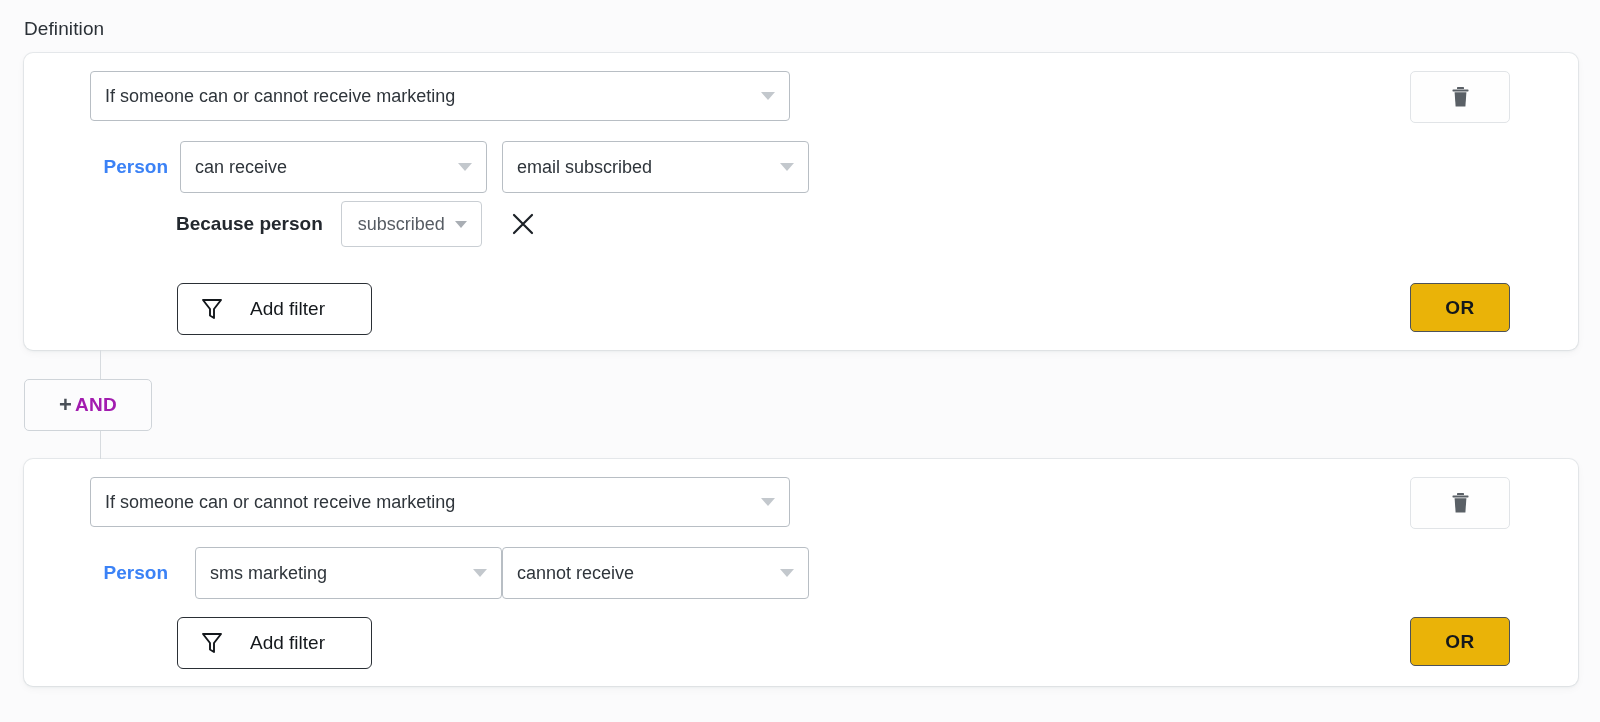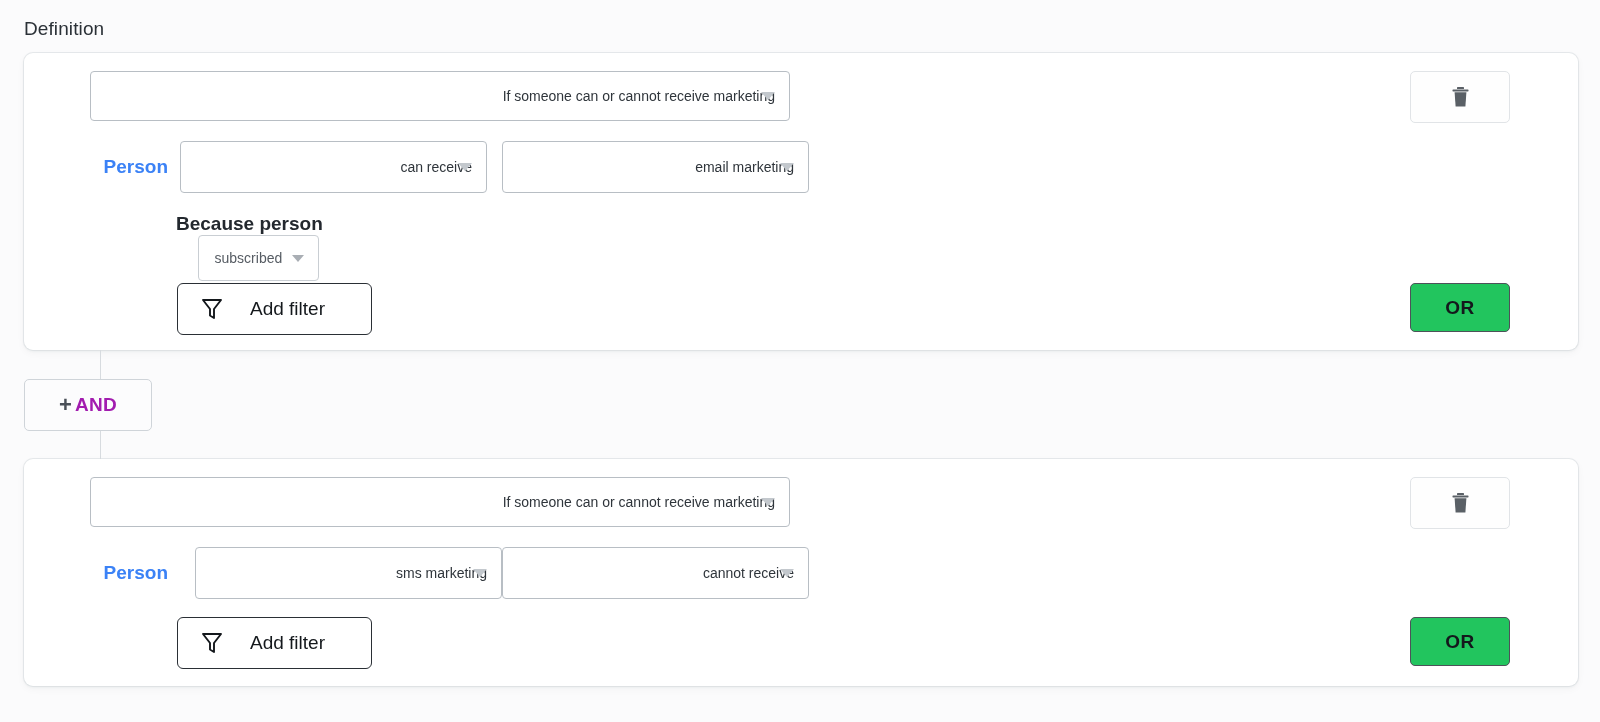--- a/index.html
+++ b/index.html
@@ -87,25 +87,24 @@
 
   
   .select {
     position: relative;
     display: inline-flex;
     align-items: center;
     background: #ffffff;
     border: 1px solid #b8bec4;
     border-radius: 4px;
     cursor: pointer;
-    font-size: 14px;
+    font-size: 18px;
     color: #2f353b;
     padding: 0 14px;
     user-select: none;
-    justify-content: flex-end;
   }
   .select .caret {
     position: absolute;
     right: 14px;
     width: 0; height: 0;
     border-left: 7px solid transparent;
     border-right: 7px solid transparent;
     border-top: 8px solid #c3c8cd;
   }
 
@@ -142,21 +141,21 @@
   .select-op  { width: 307px; height: 52px; }
   .select-obj { width: 307px; height: 52px; margin-left: 15px; }
 
   
   .because-row {
     position: absolute;
     left: 152px;
     display: flex;
     align-items: center;
   }
-  .card-1 .because-row { top: 160px; flex-direction: column; }
+  .card-1 .because-row { top: 148px; }
 
   .because-label {
     font-size: 19px;
     font-weight: bold;
     color: #23282e;
     white-space: nowrap;
     margin-right: 18px;
   }
   .select-reason {
     height: 46px;
@@ -220,21 +219,21 @@
     justify-content: center;
     cursor: pointer;
   }
 
   
   .or-btn {
     position: absolute;
     right: 68px;
     width: 100px;
     height: 49px;
-    background: #22c55e;
+    background: #eab308;
     border: 1px solid #4d5259;
     border-radius: 5px;
     display: flex;
     align-items: center;
     justify-content: center;
     cursor: pointer;
   }
   .card-1 .or-btn { top: 230px; }
   .card-2 .or-btn { top: 158px; }
   .or-label {
@@ -260,21 +259,21 @@
       <span class="caret"></span>
     </div>
 
     <div class="person-row">
       <span class="person-label">Person</span>
       <span class="select select-op">
         <span>can receive</span>
         <span class="caret"></span>
       </span>
       <span class="select select-obj">
-        <span>email marketing</span>
+        <span>email subscribed</span>
         <span class="caret"></span>
       </span>
     </div>
 
     <div class="because-row">
       <span class="because-label">Because person</span>
       <span class="select select-reason">
         <span>subscribed</span>
         <span class="caret-inline"></span>
       </span>

